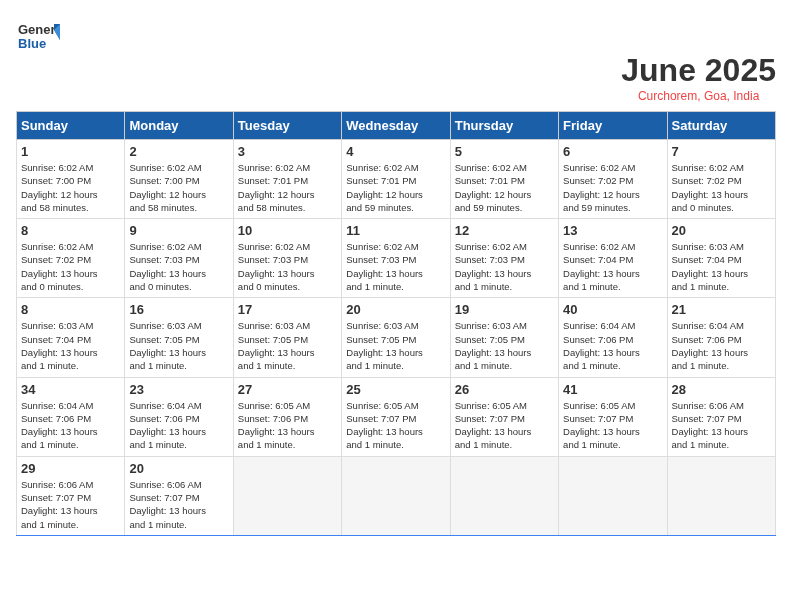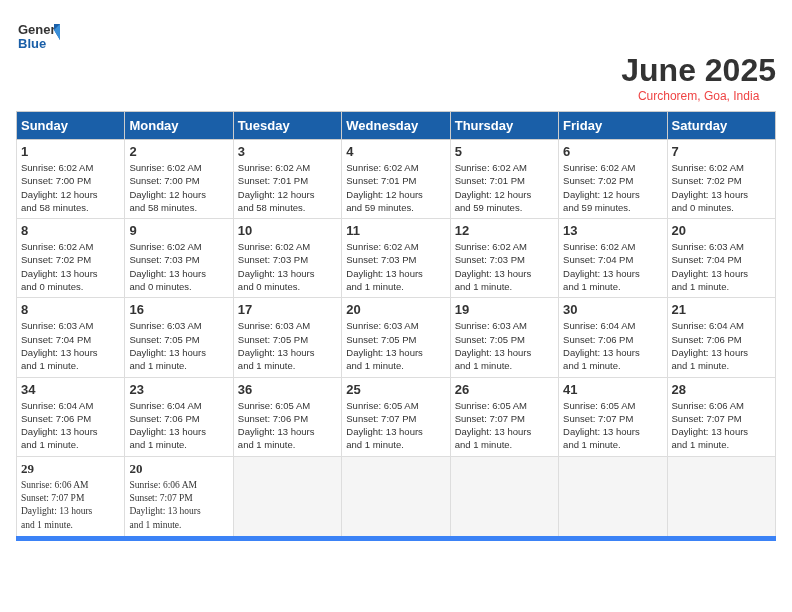--- a/index.html
+++ b/index.html
@@ -65,22 +65,21 @@
       color: #333;
       display: block;
       margin-bottom: 2px;
     }
     .day-info {
       font-size: 9.5px;
       color: #333;
       line-height: 1.4;
     }
     .last-row td {
-      border-bottom: 5px solid #3b82f6;
-      font-family: Liberation Serif, serif;
+      border-bottom: 1px solid #3b82f6;
     }
   </style>
 </head>
 <body>
 
 <div class="header-area">
   <div class="logo">
     <div>
       <svg width="44" height="44" viewBox="0 0 44 44">
         <text x="2" y="18" font-size="13" font-weight="bold" fill="#333" font-family="Arial">General</text>
@@ -184,39 +183,39 @@
         </td>
         <td>
           <span class="day-number">20</span>
           <div class="day-info">Sunrise: 6:03 AM<br>Sunset: 7:05 PM<br>Daylight: 13 hours<br>and 1 minute.</div>
         </td>
         <td>
           <span class="day-number">19</span>
           <div class="day-info">Sunrise: 6:03 AM<br>Sunset: 7:05 PM<br>Daylight: 13 hours<br>and 1 minute.</div>
         </td>
         <td>
-          <span class="day-number">30</span>
+          <span class="day-number">40</span>
           <div class="day-info">Sunrise: 6:04 AM<br>Sunset: 7:06 PM<br>Daylight: 13 hours<br>and 1 minute.</div>
         </td>
         <td>
           <span class="day-number">21</span>
           <div class="day-info">Sunrise: 6:04 AM<br>Sunset: 7:06 PM<br>Daylight: 13 hours<br>and 1 minute.</div>
         </td>
       </tr>
       <tr>
         <td>
           <span class="day-number">34</span>
           <div class="day-info">Sunrise: 6:04 AM<br>Sunset: 7:06 PM<br>Daylight: 13 hours<br>and 1 minute.</div>
         </td>
         <td>
           <span class="day-number">23</span>
           <div class="day-info">Sunrise: 6:04 AM<br>Sunset: 7:06 PM<br>Daylight: 13 hours<br>and 1 minute.</div>
         </td>
         <td>
-          <span class="day-number">36</span>
+          <span class="day-number">27</span>
           <div class="day-info">Sunrise: 6:05 AM<br>Sunset: 7:06 PM<br>Daylight: 13 hours<br>and 1 minute.</div>
         </td>
         <td>
           <span class="day-number">25</span>
           <div class="day-info">Sunrise: 6:05 AM<br>Sunset: 7:07 PM<br>Daylight: 13 hours<br>and 1 minute.</div>
         </td>
         <td>
           <span class="day-number">26</span>
           <div class="day-info">Sunrise: 6:05 AM<br>Sunset: 7:07 PM<br>Daylight: 13 hours<br>and 1 minute.</div>
         </td>

